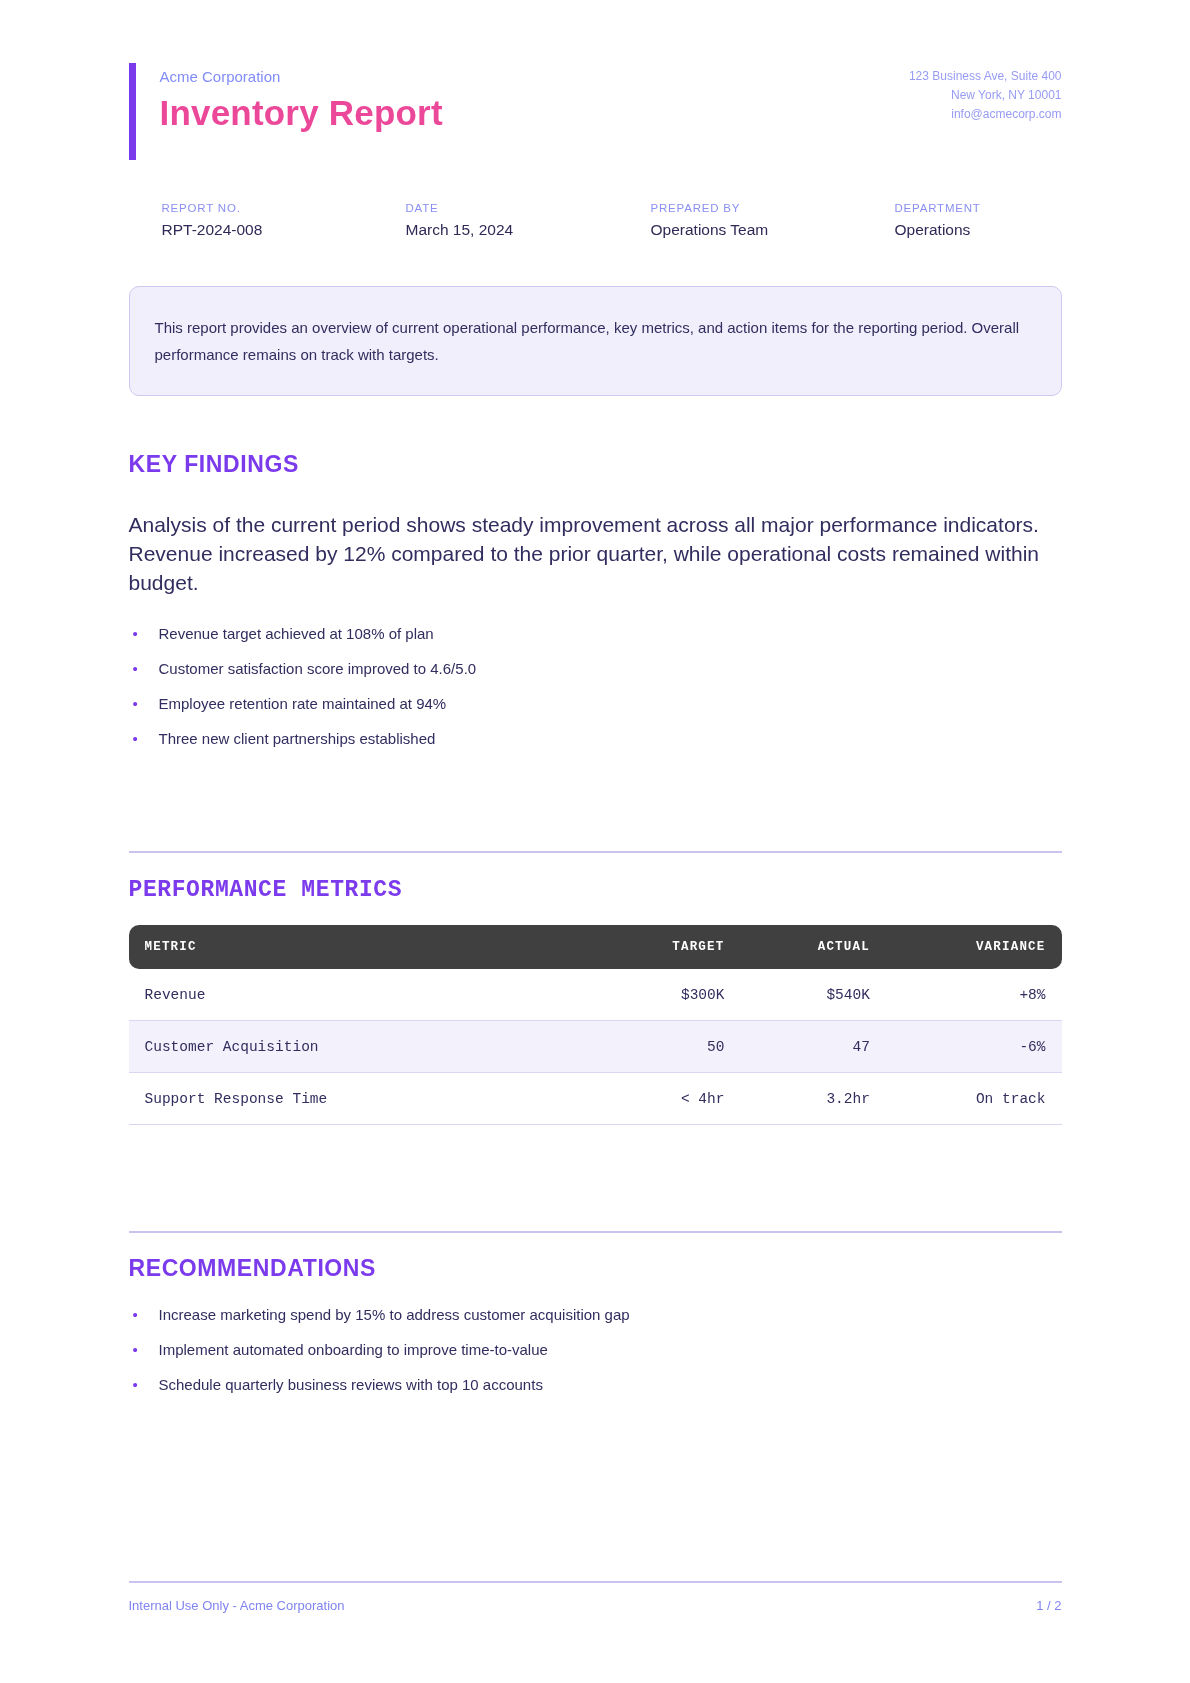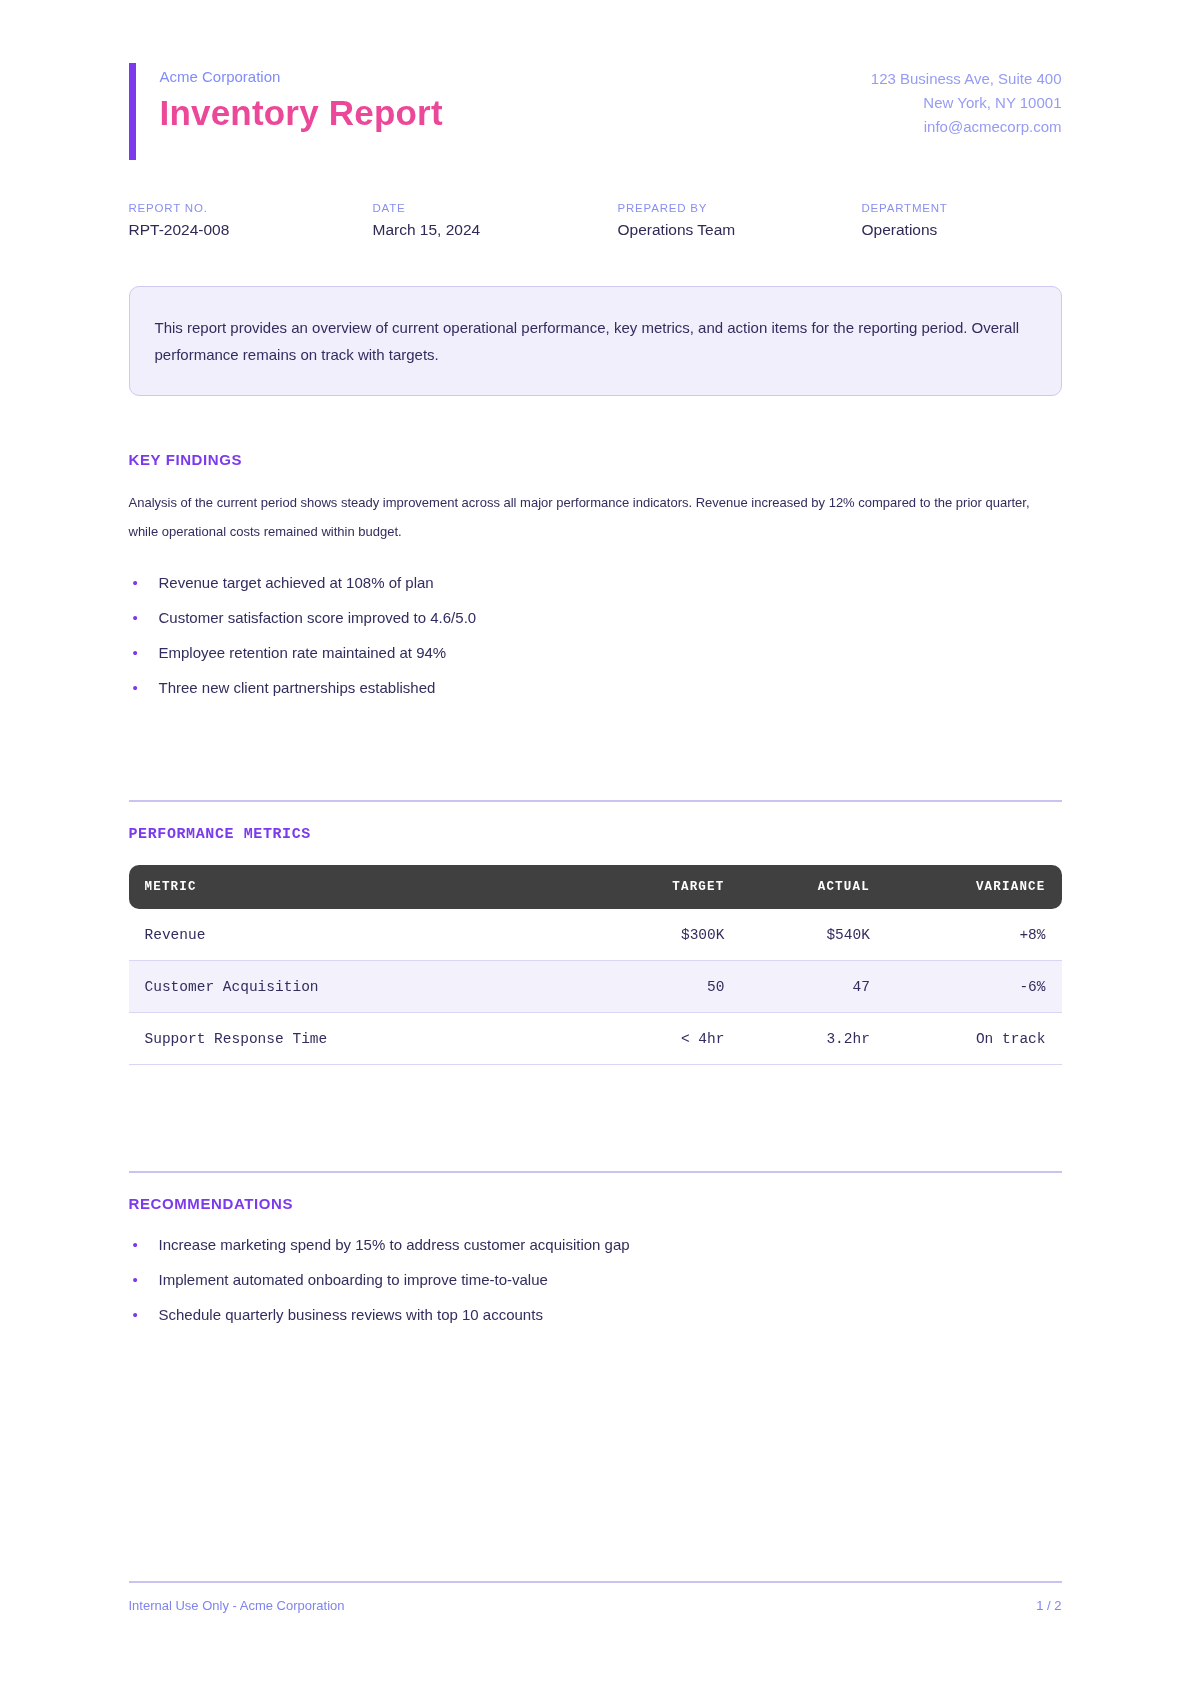--- a/index.html
+++ b/index.html
@@ -39,30 +39,31 @@
   .report-title {
     color: #ec4899;
     font-size: 35px;
     font-weight: bold;
     margin-top: 8px;
     letter-spacing: 0.2px;
   }
   .address-block {
     text-align: right;
     color: #979BF3;
-    font-size: 15px;
+    font-size: 12px;
     line-height: 1.6;
     padding-top: 4px;
   }
 
   
   .meta-row {
     display: grid;
     grid-template-columns: 244px 245px 244px auto;
     margin-top: 42px;
+    margin-left: 33px;
   }
   .meta-label {
     color: #8A8FF0;
     font-size: 11.5px;
     letter-spacing: 0.8px;
     font-weight: normal;
   }
   .meta-value {
     color: #2E2A55;
     font-size: 15.5px;
@@ -79,29 +80,29 @@
   }
   .summary-text {
     color: #312D5E;
     font-size: 15px;
     line-height: 27px;
   }
 
   
   .section-heading {
     color: #7C3AED;
-    font-size: 15px;
+    font-size: 23px;
     font-weight: bold;
     letter-spacing: 0.6px;
   }
   .kf-section { margin-top: 55px; }
   .kf-paragraph {
-    margin-top: 20px;
+    margin-top: 32px;
     color: #312D5E;
-    font-size: 13px;
+    font-size: 21px;
     line-height: 29px;
     max-width: 980px;
   }
   .bullet-list { margin-top: 28px; }
   .bullet-item {
     display: flex;
     align-items: baseline;
     margin-bottom: 18px;
     font-size: 15px;
     color: #312D5E;

